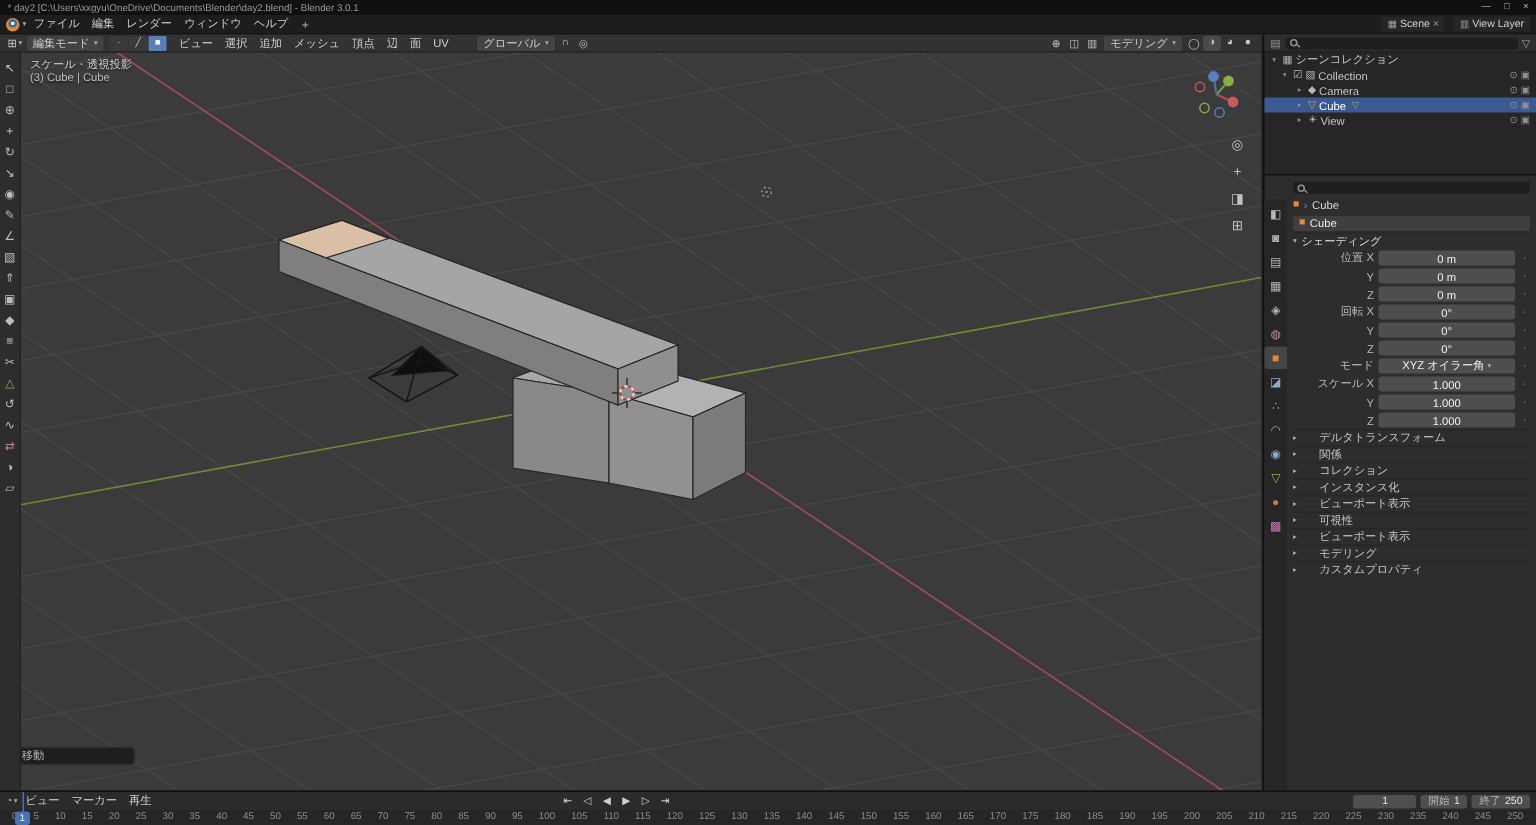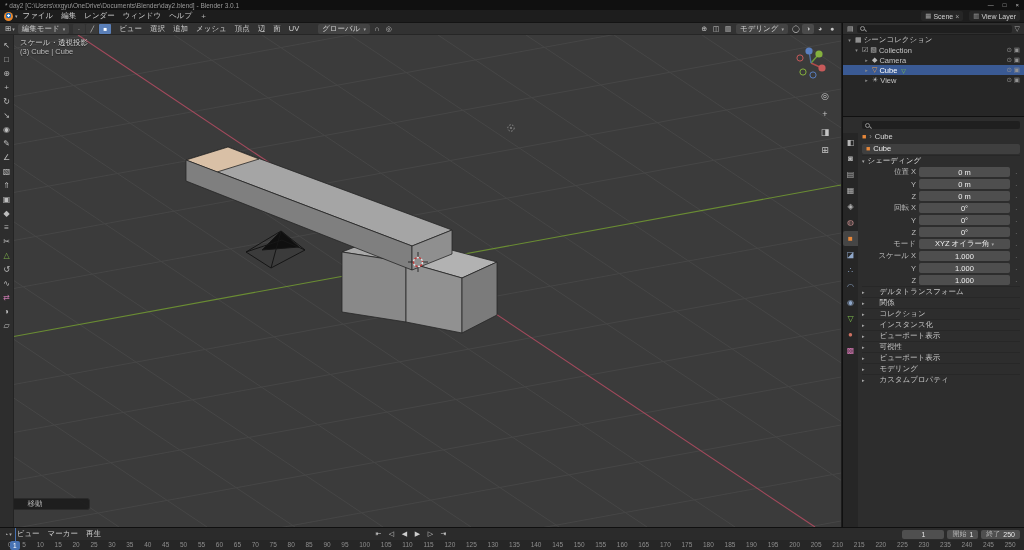--- a/index.html
+++ b/index.html
@@ -38,21 +38,21 @@
   #vp-svg{position:absolute;left:0;top:0}
   #grid-lines line{stroke:#464646;stroke-width:1}
   
   #vp-toolbar{position:absolute;left:0;top:0;bottom:0;width:14px;background:#2d2d2d;border-right:1px solid #232323;display:flex;flex-direction:column;align-items:center;padding-top:3px;z-index:4}
   .tool{width:13px;height:14px;display:flex;align-items:center;justify-content:center;font-size:8px;color:#bdbdbd}
   
   .vp-text{position:absolute;left:20px;color:#d2d2d2;font-size:7.5px;z-index:3;text-shadow:0 1px 1px rgba(0,0,0,.5)}
   #vp-gizmo{position:absolute;right:8px;top:6px;z-index:3}
   #vp-navicons{position:absolute;right:9px;top:54px;display:flex;flex-direction:column;gap:4px;z-index:3}
   .navic{width:14px;height:14px;display:flex;align-items:center;justify-content:center;color:#c4c4c4;font-size:9px}
-  #op-panel{position:absolute;left:4px;bottom:17px;width:86px;height:12px;background:rgba(26,26,26,.88);border:1px solid #2a2a2a;border-radius:3px;display:flex;align-items:center;gap:16px;padding:0 4px;font-size:7.5px;color:#b8b8b8;z-index:3}
+  #op-panel{position:absolute;left:4px;bottom:17px;width:86px;height:12px;background:rgba(26,26,26,.88);border:1px solid #2a2a2a;border-radius:3px;display:flex;align-items:center;gap:3px;padding:0 4px;font-size:7.5px;color:#b8b8b8;z-index:3}
   
   #outliner{position:absolute;left:842px;top:23px;width:182px;height:94px;background:#262626;border-left:1px solid #101010;border-bottom:1px solid #101010}
   #ol-header{height:12px;background:#2e2e2e;display:flex;align-items:center;gap:3px;padding:0 4px;border-bottom:1px solid #1e1e1e}
   .field{background:#1f1f1f;border-radius:2px;height:8px;flex:1;display:flex;align-items:center;gap:3px;padding:0 3px}
   .mag{width:5px;height:5px;border:1px solid #8f8f8f;border-radius:50%;position:relative;flex:0 0 auto}
   .mag::after{content:"";position:absolute;width:3px;height:1px;background:#8f8f8f;transform:rotate(45deg);right:-3px;bottom:-1px}
   .ed-ic{color:#a8a8a8;font-size:7px}
   .o-row{height:10px;display:flex;align-items:center;gap:2px;padding-right:4px;font-size:7.5px;color:#c4c4c4}
   .o-row.selected{background:#3a5a94}
   .o-row.selected .o-label{color:#ffffff}

